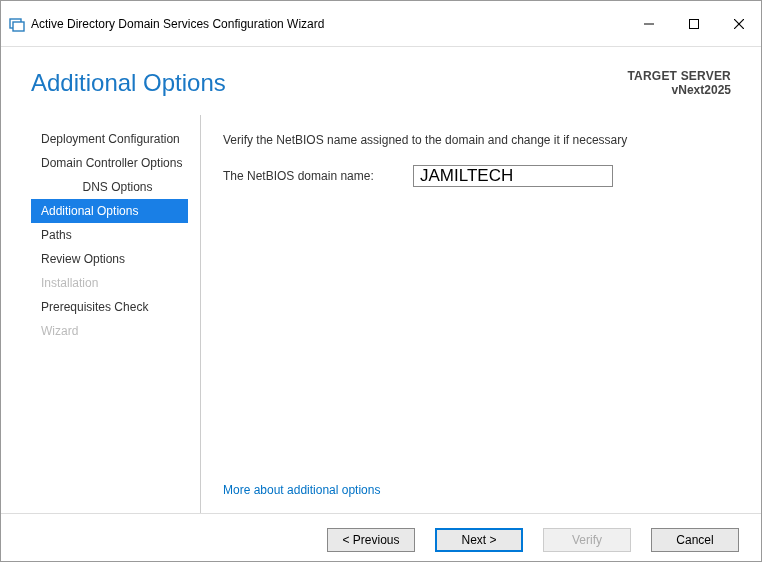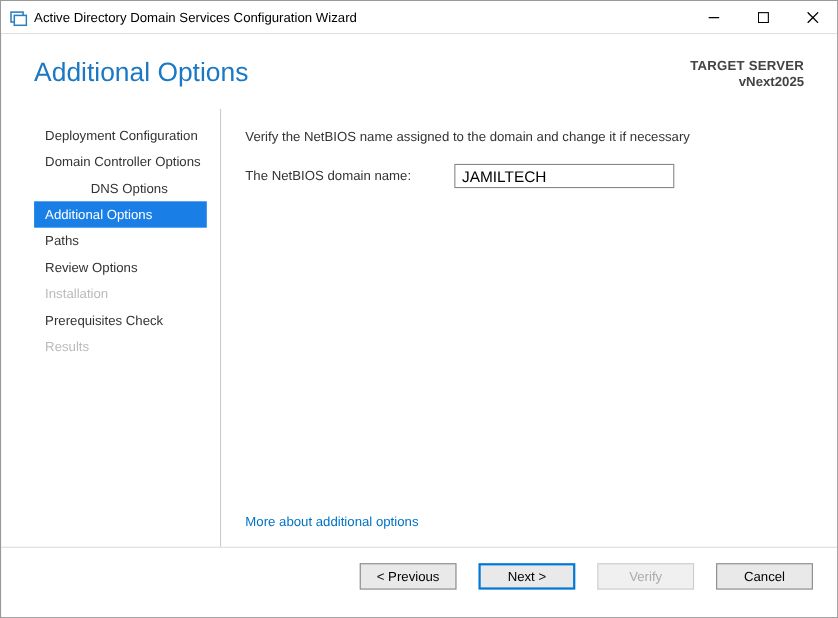--- a/index.html
+++ b/index.html
@@ -5,21 +5,21 @@
     * { box-sizing: border-box; margin: 0; padding: 0; }
     body {
       font-family: "Segoe UI", Tahoma, sans-serif;
       background: #fff;
       width: 762px;
       height: 562px;
       overflow: hidden;
       border: 1px solid #999;
     }
     .titlebar {
-      height: 30px;
+      height: 46px;
       display: flex;
       align-items: center;
       padding-left: 8px;
       border-bottom: 1px solid #e0e0e0;
       background: #fff;
     }
     .titlebar-icon {
       width: 16px; height: 16px;
       margin-right: 6px;
       display: flex; align-items: center; justify-content: center;
@@ -89,21 +89,21 @@
       display: flex;
       align-items: center;
     }
     .field-label {
       font-size: 12px;
       color: #333;
       width: 190px;
     }
     .field-input {
       font-family: inherit;
-      font-size: 14px;
+      font-size: 17px;
       padding: 3px 6px;
       border: 1px solid #888;
       width: 200px;
       height: 22px;
     }
     .content-spacer { flex: 1; }
     .more-link {
       font-size: 12px;
       color: #0072c6;
       cursor: pointer;
@@ -171,21 +171,21 @@
 <div class="body-area">
   <div class="nav">
     <div class="nav-item">Deployment Configuration</div>
     <div class="nav-item">Domain Controller Options</div>
     <div class="nav-item indent">DNS Options</div>
     <div class="nav-item selected">Additional Options</div>
     <div class="nav-item">Paths</div>
     <div class="nav-item">Review Options</div>
     <div class="nav-item disabled">Installation</div>
     <div class="nav-item">Prerequisites Check</div>
-    <div class="nav-item disabled">Results</div>
+    <div class="nav-item disabled">Wizard</div>
   </div>
 
   <div class="content">
     <div class="instruction">Verify the NetBIOS name assigned to the domain and change it if necessary</div>
     <div class="field-row">
       <span class="field-label">The NetBIOS domain name:</span>
       <input class="field-input" type="text" value="JAMILTECH" style="">
     </div>
     <div class="content-spacer"></div>
     <div class="more-link">More about additional options</div>

